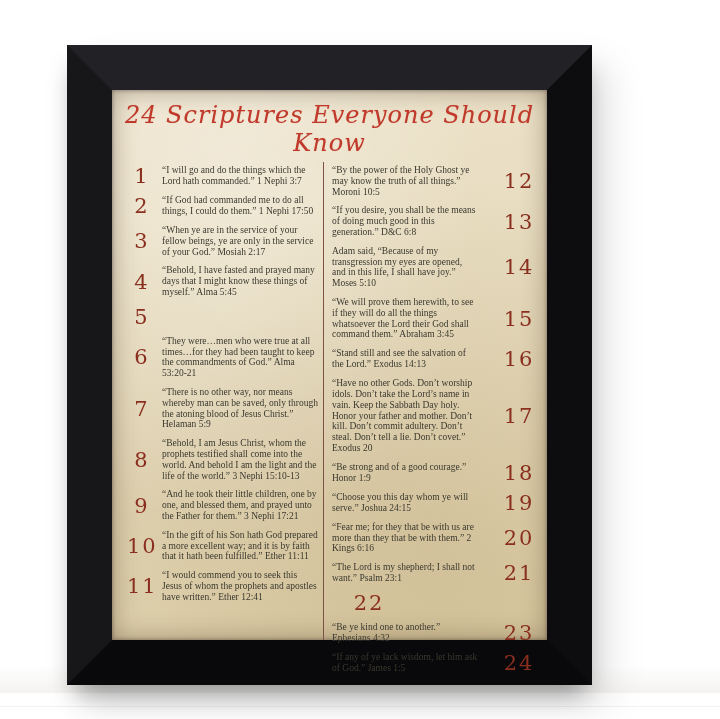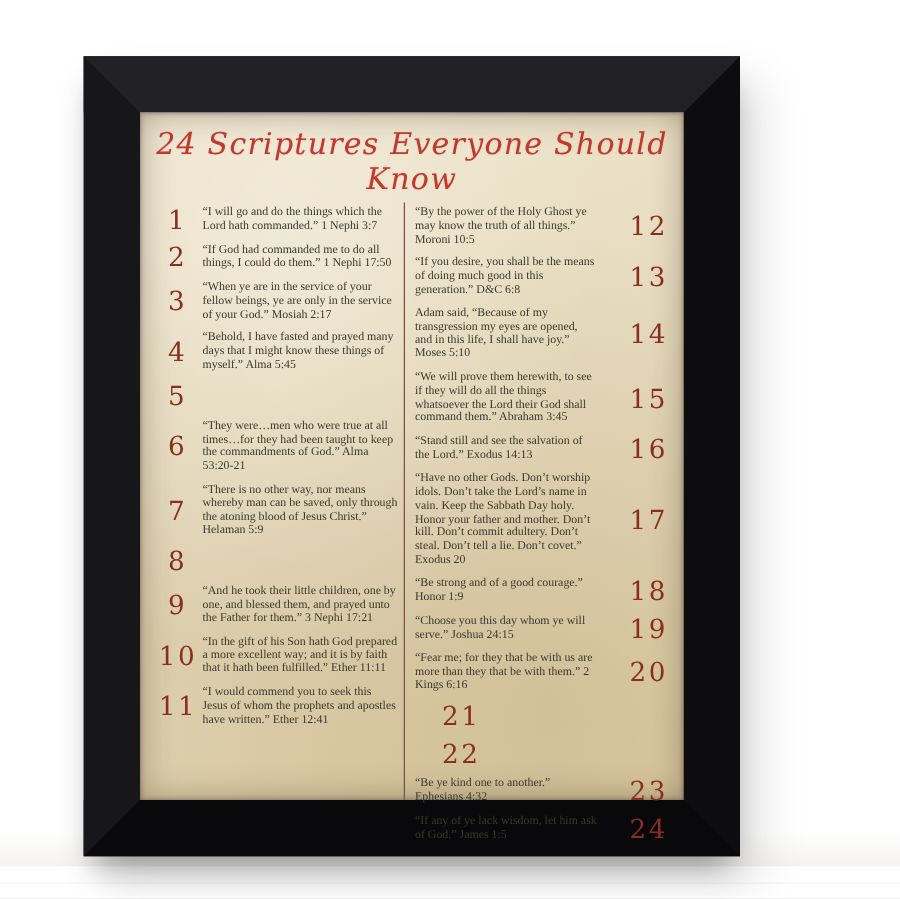--- a/index.html
+++ b/index.html
@@ -140,20 +140,21 @@
             <div class="item">
               <div class="num">6</div>
               <div class="txt"><span>“They were…men who were true at all times…for they had been taught to keep the commandments of God.”</span> <span class="ref">Alma 53:20-21</span></div>
             </div>
             <div class="item">
               <div class="num">7</div>
               <div class="txt"><span>“There is no other way, nor means whereby man can be saved, only through the atoning blood of Jesus Christ.”</span> <span class="ref">Helaman 5:9</span></div>
             </div>
             <div class="item">
               <div class="num">8</div>
+              <div class="txt"><span>“Behold, I am Jesus Christ, whom the prophets testified shall come into the world. And behold I am the light and the life of the world.”</span> <span class="ref">3 Nephi 15:10-13</span></div>
             </div>
             <div class="item">
               <div class="num">9</div>
               <div class="txt"><span>“And he took their little children, one by one, and blessed them, and prayed unto the Father for them.”</span> <span class="ref">3 Nephi 17:21</span></div>
             </div>
             <div class="item">
               <div class="num">10</div>
               <div class="txt"><span>“In the gift of his Son hath God prepared a more excellent way; and it is by faith that it hath been fulfilled.”</span> <span class="ref">Ether 11:11</span></div>
             </div>
             <div class="item">
@@ -192,20 +193,21 @@
             </div>
             <div class="item">
               <div class="txt"><span>“Choose you this day whom ye will serve.”</span> <span class="ref">Joshua 24:15</span></div>
               <div class="num">19</div>
             </div>
             <div class="item">
               <div class="txt"><span>“Fear me; for they that be with us are more than they that be with them.”</span> <span class="ref">2 Kings 6:16</span></div>
               <div class="num">20</div>
             </div>
             <div class="item">
+              <div class="txt"><span>“The Lord is my shepherd; I shall not want.”</span> <span class="ref">Psalm 23:1</span></div>
               <div class="num">21</div>
             </div>
             <div class="item">
               <div class="num">22</div>
             </div>
             <div class="item">
               <div class="txt"><span>“Be ye kind one to another.”</span> <span class="ref">Ephesians 4:32</span></div>
               <div class="num">23</div>
             </div>
             <div class="item">

